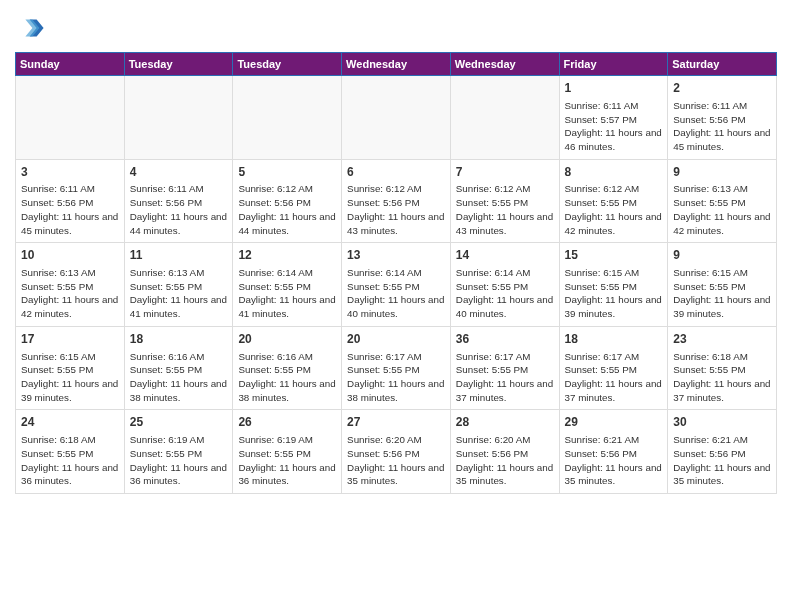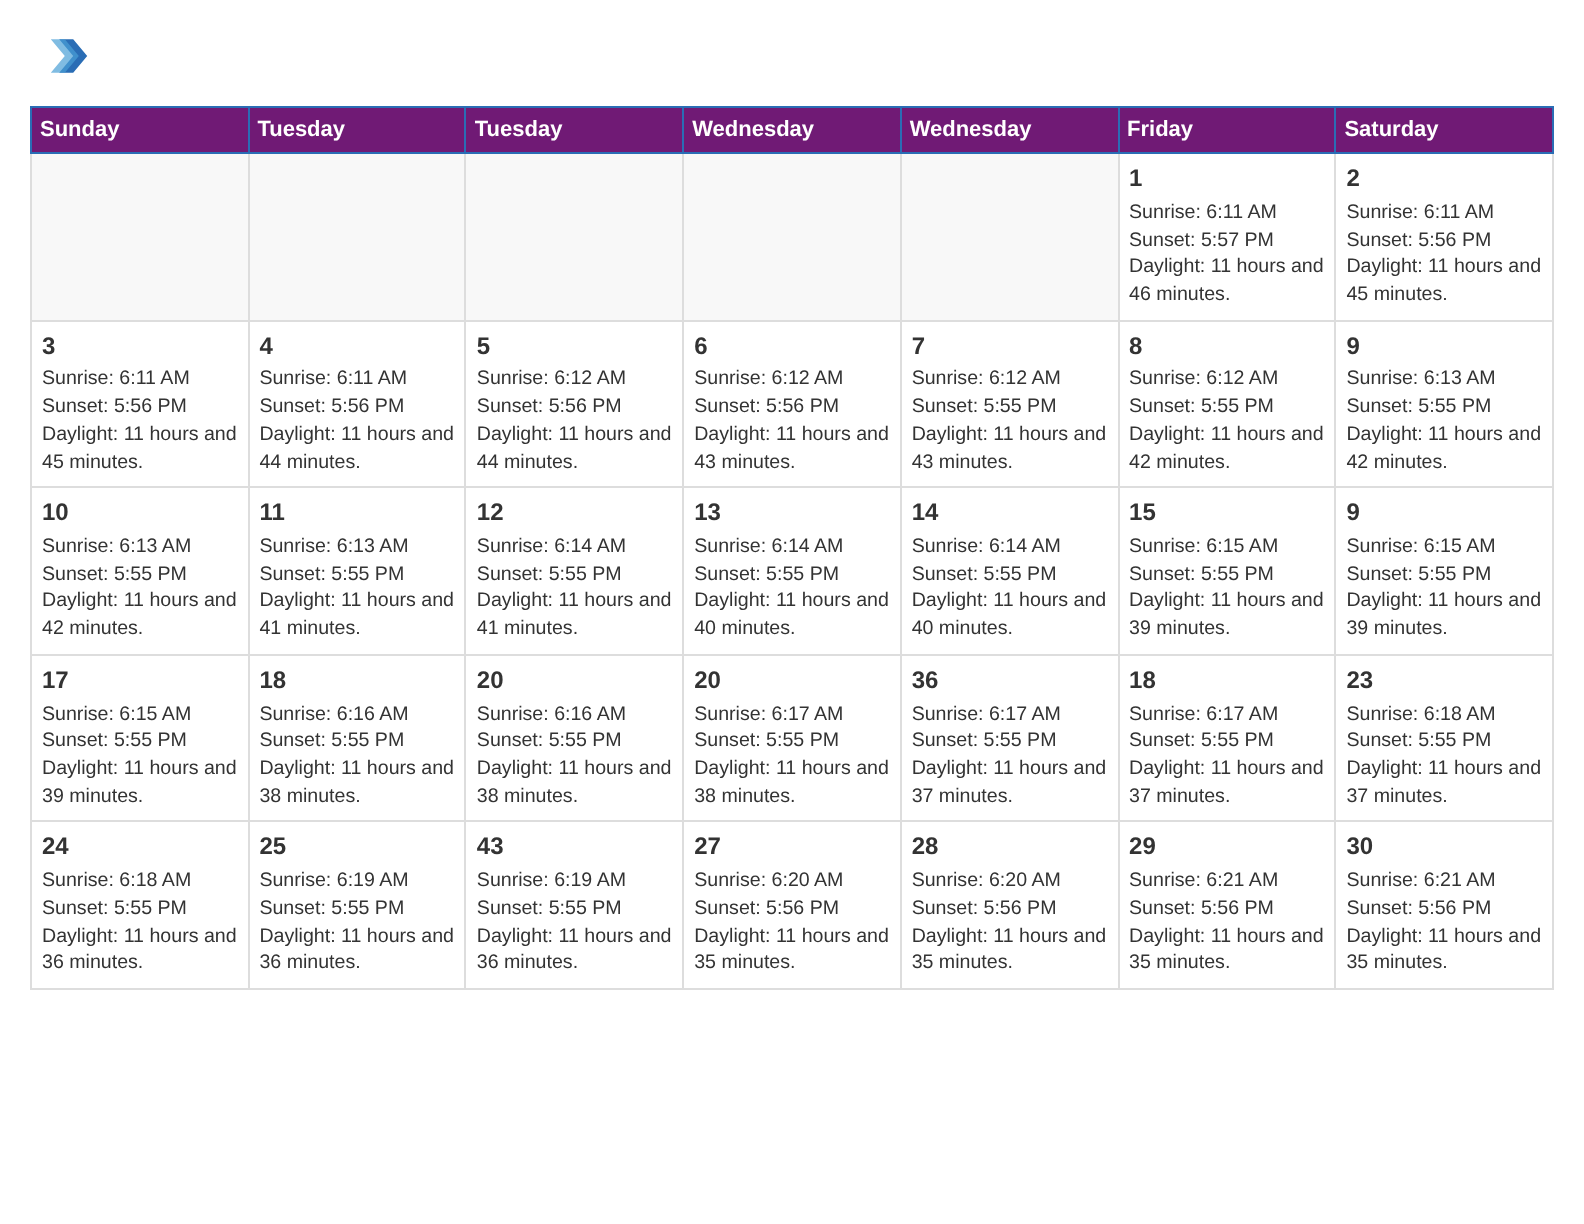--- a/index.html
+++ b/index.html
@@ -303,21 +303,21 @@
 and 36 minutes.</div>
         </td>
         <td>
           <span class="day-number">25</span>
           <div class="day-info">Sunrise: 6:19 AM
 Sunset: 5:55 PM
 Daylight: 11 hours
 and 36 minutes.</div>
         </td>
         <td>
-          <span class="day-number">43</span>
+          <span class="day-number">26</span>
           <div class="day-info">Sunrise: 6:19 AM
 Sunset: 5:55 PM
 Daylight: 11 hours
 and 36 minutes.</div>
         </td>
         <td>
           <span class="day-number">27</span>
           <div class="day-info">Sunrise: 6:20 AM
 Sunset: 5:56 PM
 Daylight: 11 hours

